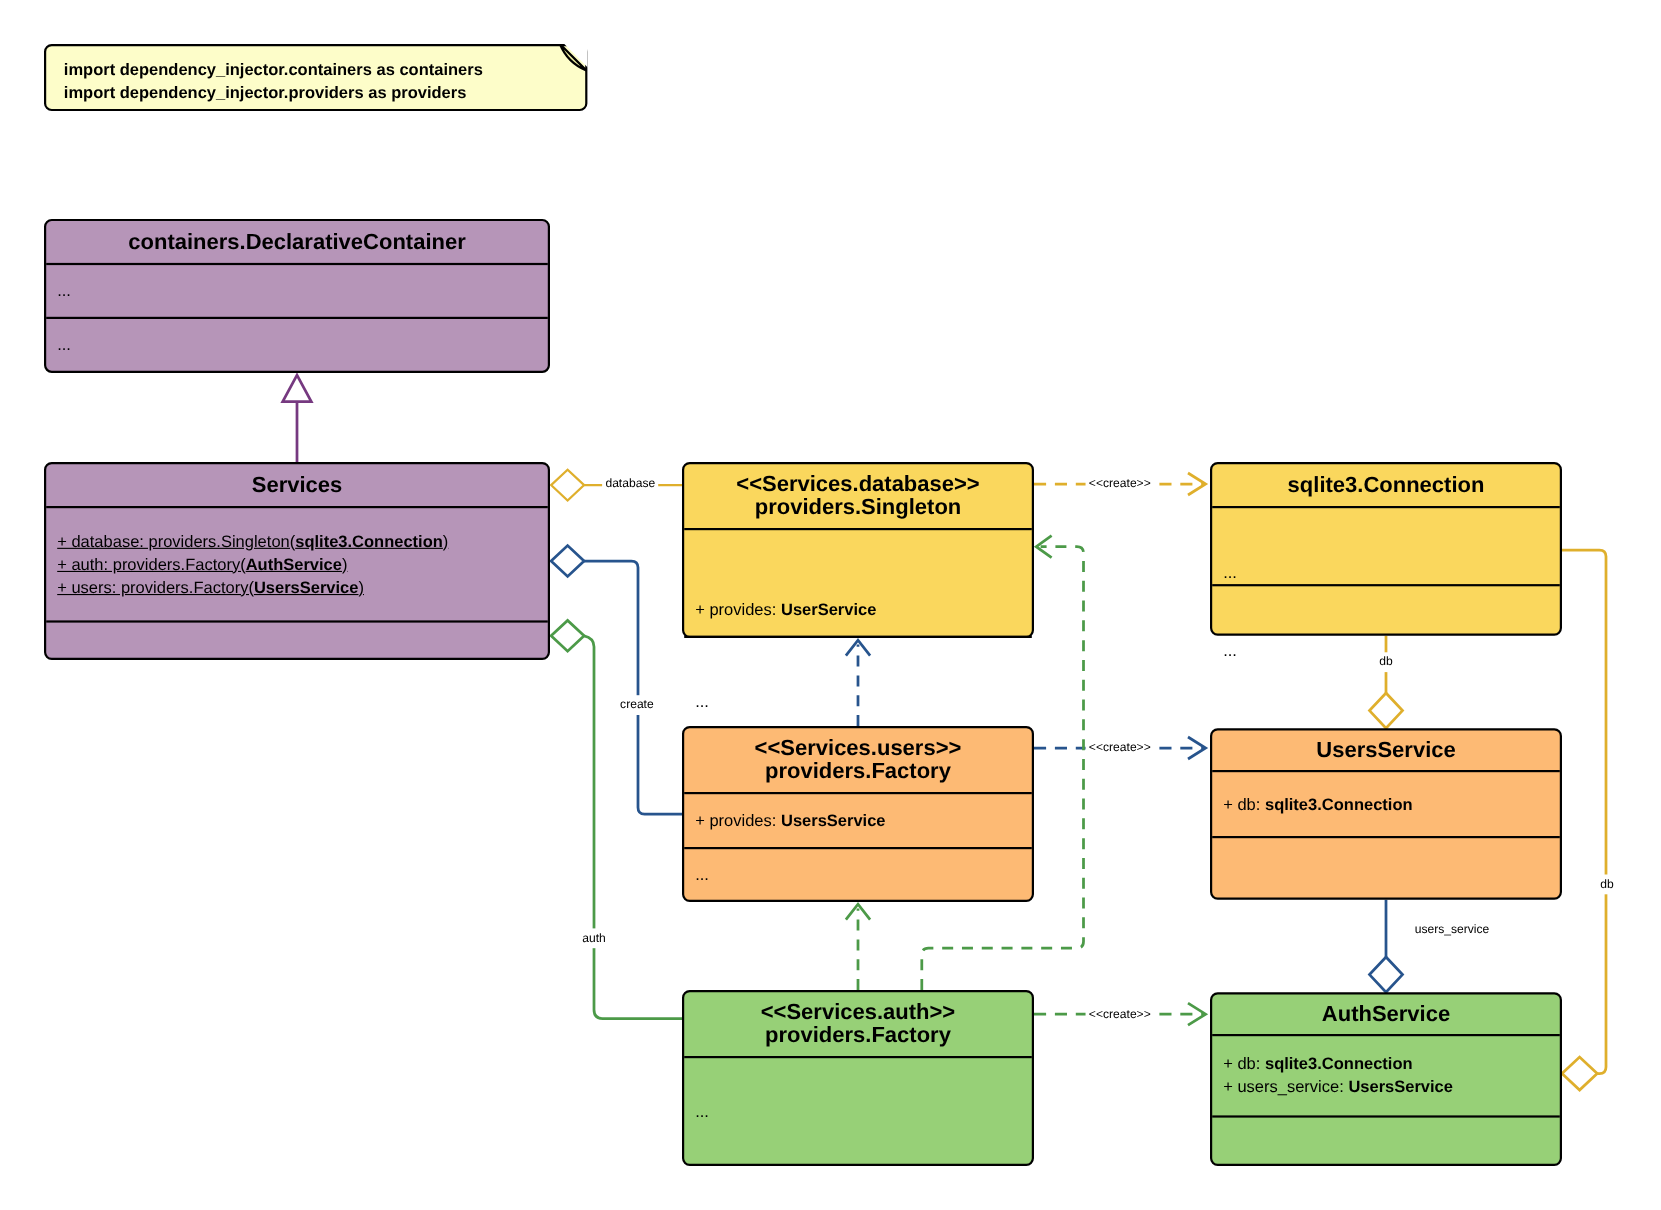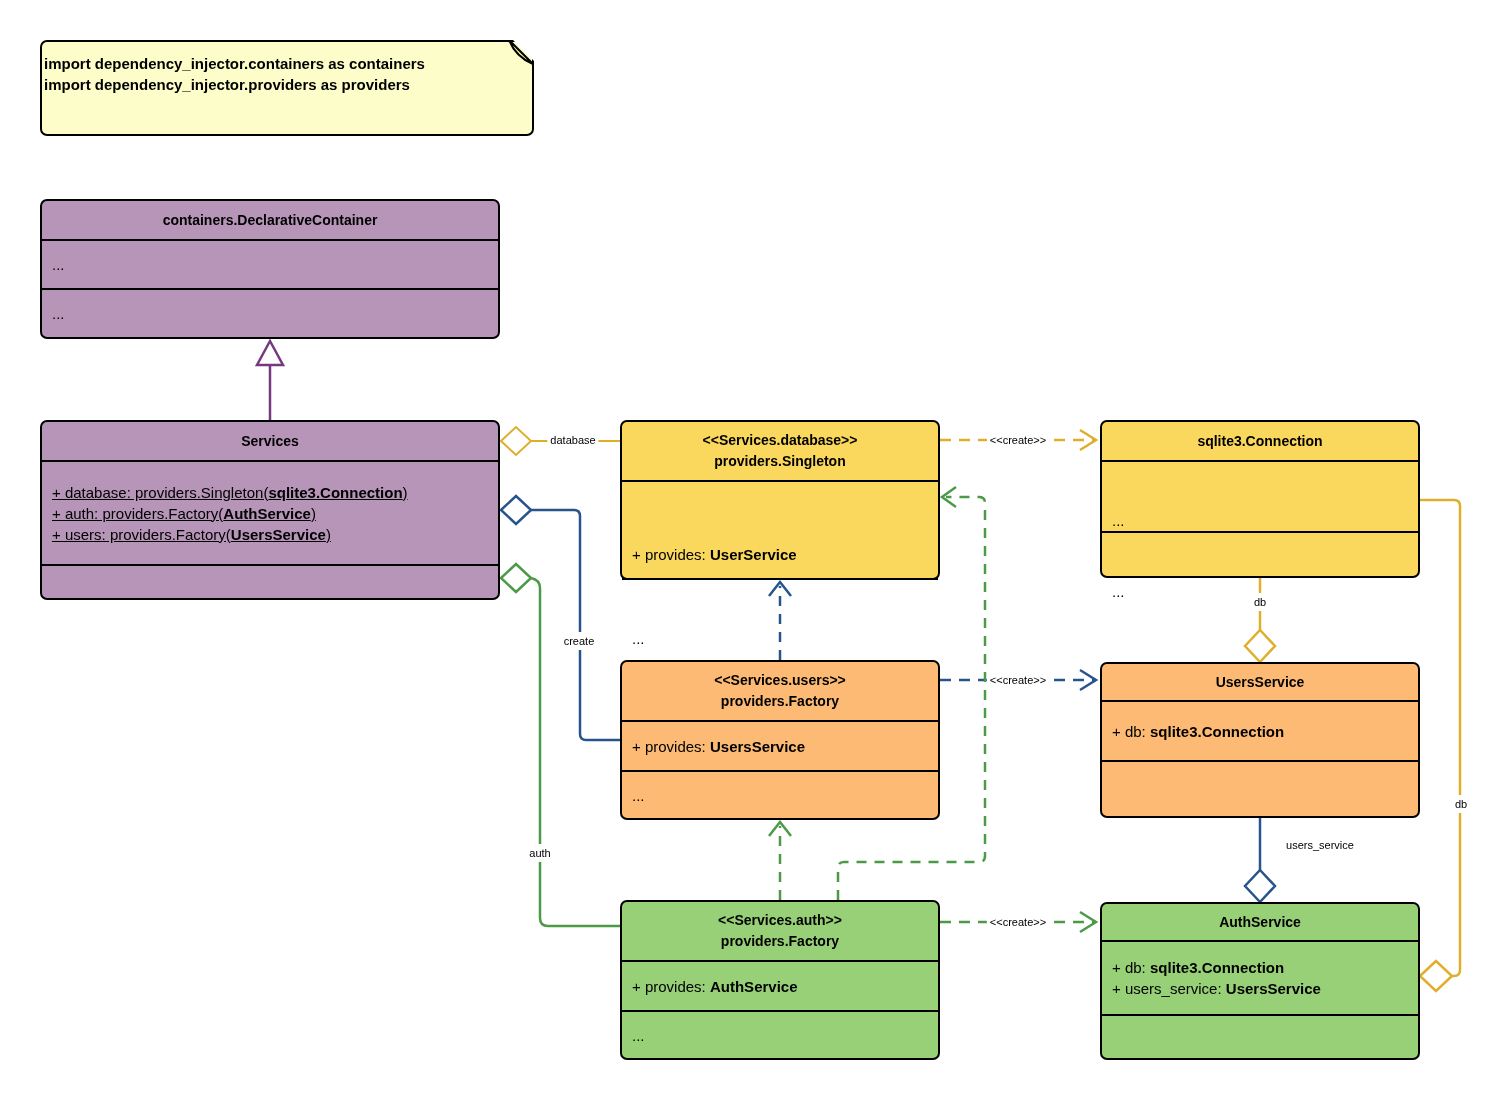--- a/index.html
+++ b/index.html
@@ -5,40 +5,40 @@
   html,body { margin:0; padding:0; background:#ffffff; }
   #canvas {
     position:relative; width:1510px; height:1100px;
     font-family:"Liberation Sans", sans-serif;
     color:#000; overflow:hidden; background:#ffffff;
   }
   svg.wires { position:absolute; left:0; top:0; z-index:1; }
 
   
   .note {
-    position:absolute; left:40px; top:40px; width:494px; height:96px;
+    position:absolute; left:40px; top:40px; width:494px; height:61px;
     background:#FDFDC9; border:2px solid #000; border-radius:7px;
-    z-index:2; box-sizing:border-box; padding:11px 2px;
+    z-index:2; box-sizing:border-box; padding:11px 16px;
   }
   .note .ln { display:block; font-weight:bold; font-size:15px; line-height:21px; white-space:nowrap; }
   .note .fold { position:absolute; top:-2px; right:-2px; width:26px; height:26px; }
 
   
   .uml-box {
     position:absolute; border:2px solid #000; border-radius:7px;
     box-sizing:border-box; z-index:2; display:flex; flex-direction:column;
   }
   .purple { background:#B695B8; }
   .yellow { background:#FAD75D;gap:48px; }
   .blue   { background:#fdba74; }
   .green  { background:#97D077; }
 
   .uml-title {
     display:flex; flex-direction:column; align-items:center; justify-content:center;
-    font-weight:bold; font-size:14px; line-height:21px; text-align:center;
+    font-weight:bold; font-size:20px; line-height:21px; text-align:center;
     border-bottom:2px solid #000; flex:0 0 auto;
   }
   .uml-row {
     display:flex; flex-direction:column; justify-content:center;
     font-size:15px; line-height:21px; padding:0 10px;
     border-bottom:2px solid #000; flex:0 0 auto; box-sizing:border-box;
   }
   .uml-row.last { border-bottom:none; }
   .attr-line { white-space:nowrap; }
   .attr-line b { font-weight:bold; }
@@ -168,23 +168,20 @@
     <div class="uml-row" style="height:60px">
       <span class="attr-line"><span>+ db: </span><b>sqlite3.Connection</b></span>
     </div>
     <div class="uml-row last" style="flex:1"></div>
   </div>
 
   <div class="uml-box green" style="left:620px; top:900px; width:320px; height:160px">
     <div class="uml-title" style="height:58px">
       <span>&lt;&lt;Services.auth&gt;&gt;</span>
       <span>providers.Factory</span>
-    </div>
-    <div class="uml-row" style="height:50px">
-      <span class="attr-line"><span>+ provides: </span><b>AuthService</b></span>
     </div>
     <div class="uml-row last" style="flex:1">
       <span class="attr-line">...</span>
     </div>
   </div>
 
   <div class="uml-box green" style="left:1100px; top:902px; width:320px; height:158px">
     <div class="uml-title" style="height:36px">AuthService</div>
     <div class="uml-row" style="height:74px">
       <span class="attr-line"><span>+ db: </span><b>sqlite3.Connection</b></span>

